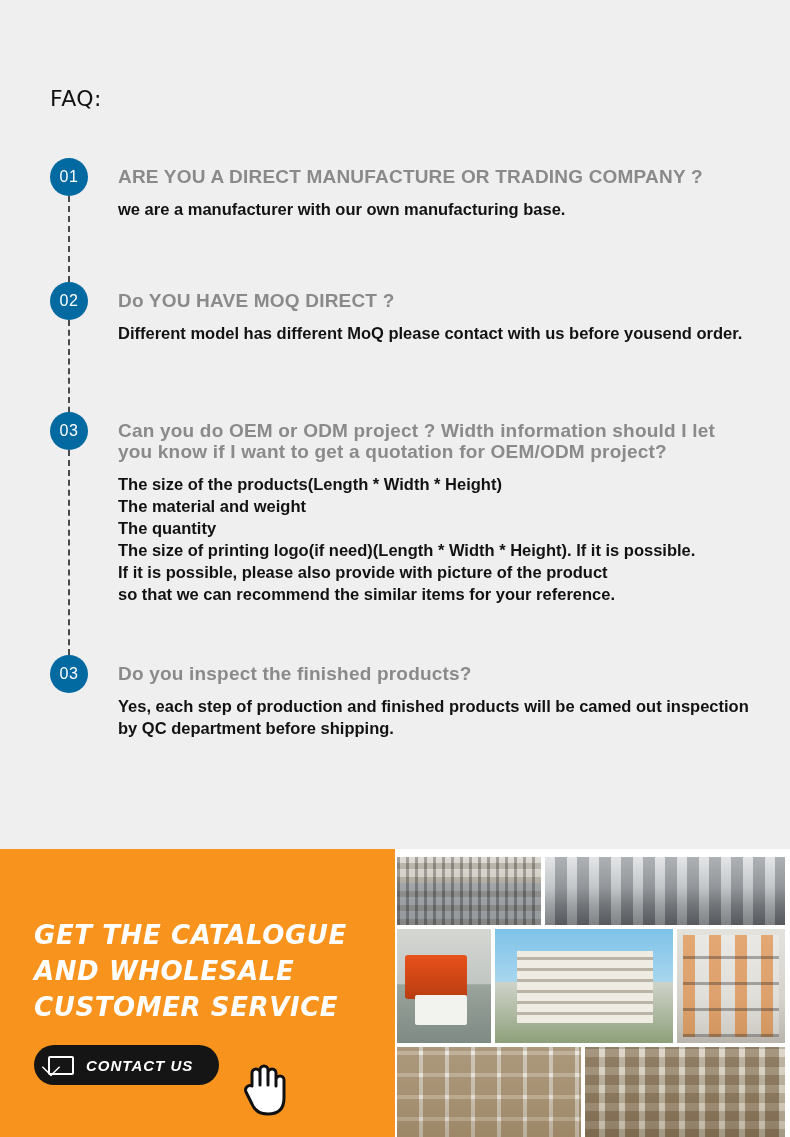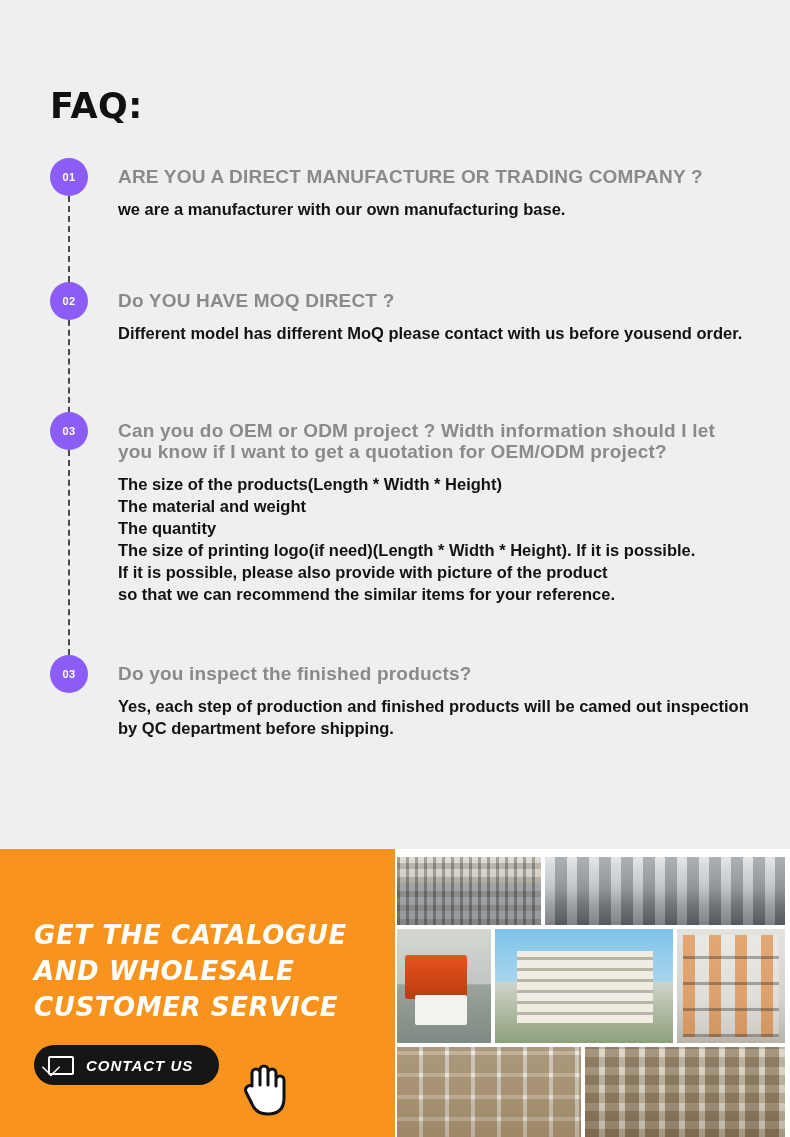--- a/index.html
+++ b/index.html
@@ -15,22 +15,22 @@
     width: 790px;
     height: 1137px;
     background: #efeff0;
   }
 
   
   .faq-title {
     position: absolute;
     left: 50px;
     top: 86px;
-    font-size: 35px;
-    font-weight: bold;
+    font-size: 22px;
+    font-weight: normal;
     letter-spacing: 0.5px;
     color: #111;
     font-family: "DejaVu Sans", sans-serif;
   }
 
   .faq-list {
     position: absolute;
     left: 50px;
     top: 158px;
     width: 700px;
@@ -43,24 +43,24 @@
     margin-bottom: 0;
   }
 
   .bullet {
     position: absolute;
     left: 0;
     top: 0;
     width: 38px;
     height: 38px;
     border-radius: 50%;
-    background: #8b5cf6;
+    background: #0369a1;
     color: #fff;
-    font-size: 11px;
-    font-weight: bold;
+    font-size: 16px;
+    font-weight: normal;
     display: flex;
     align-items: center;
     justify-content: center;
     letter-spacing: 0.5px;
     z-index: 2;
   }
 
   .q {
     color: #8a8a8a;
     font-size: 19px;

